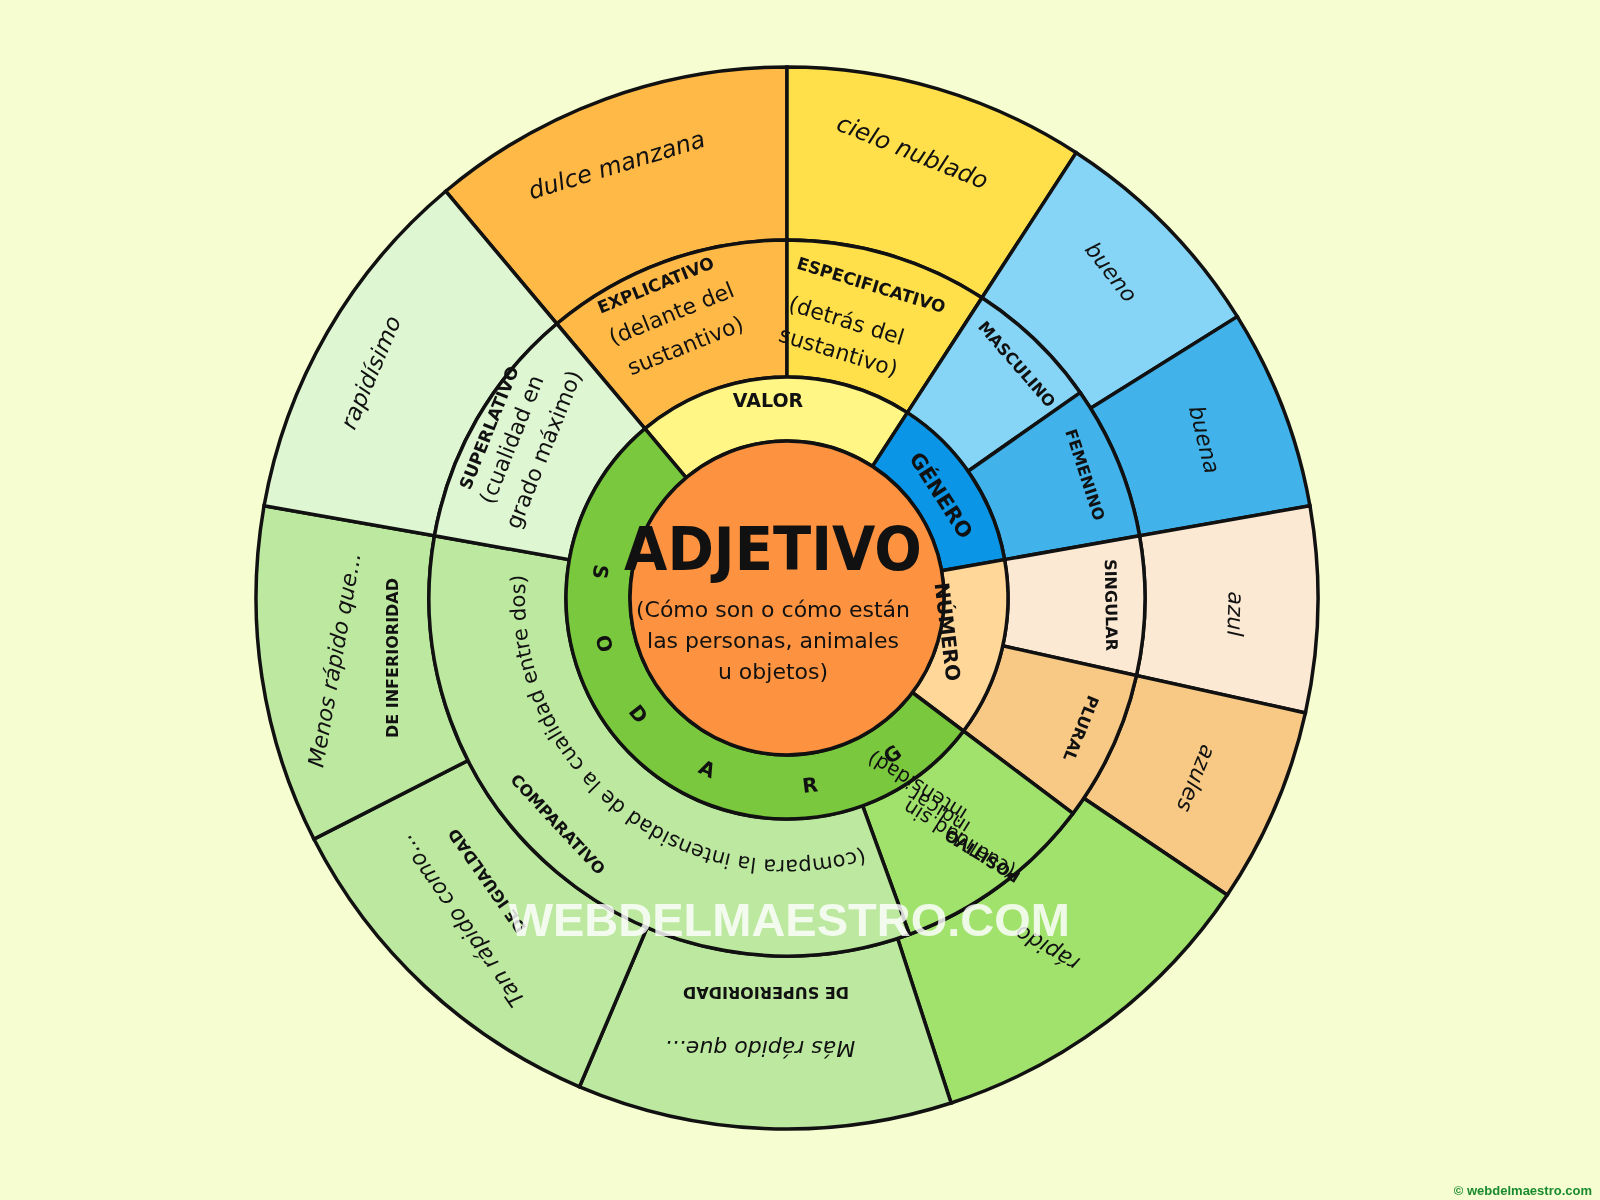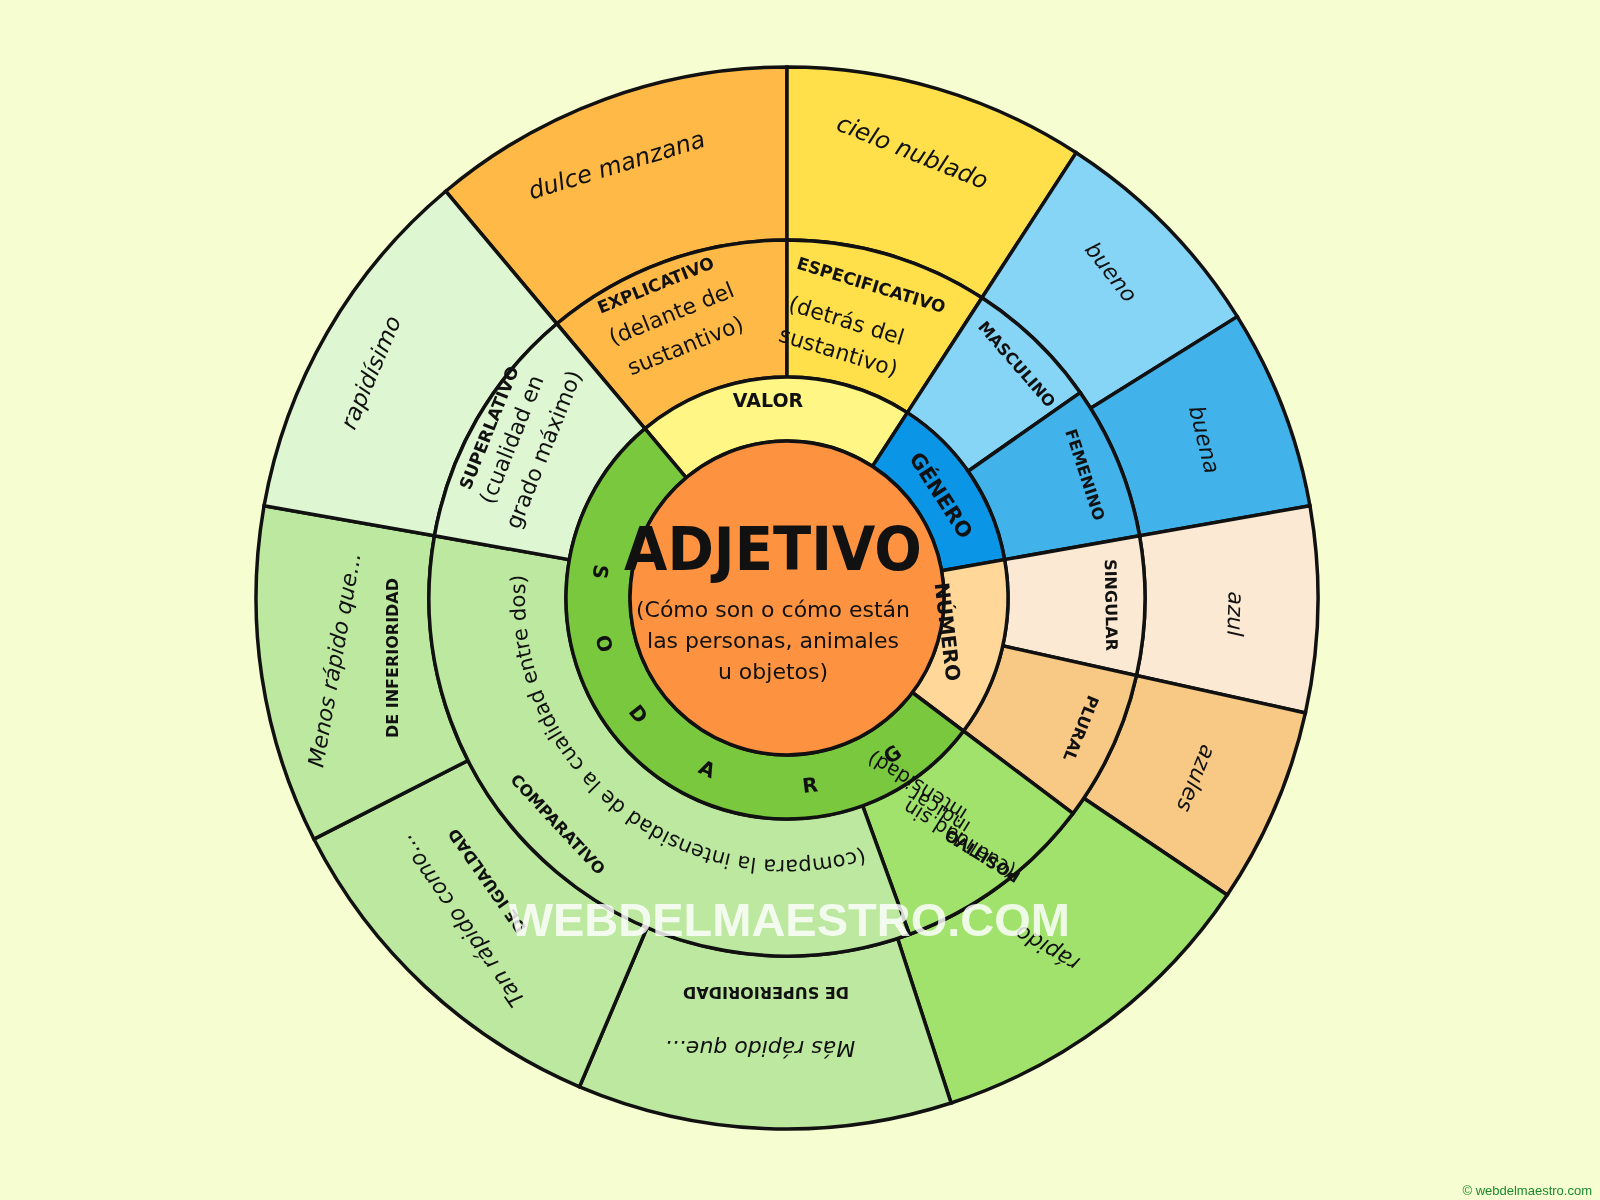--- a/index.html
+++ b/index.html
@@ -2,21 +2,21 @@
 <html><head>
 <meta charset="utf-8">
 <style>
   html, body { margin:0; padding:0; }
   body { width:1600px; height:1200px; background:#f6fdd0; overflow:hidden; position:relative; font-family:"DejaVu Sans", sans-serif; }
   #wheel { position:absolute; left:0; top:0; width:1600px; height:1200px; }
   #wheel path { stroke:#111; stroke-width:3.5; }
   #wheel text { fill:#111; font-family:"DejaVu Sans", sans-serif; }
   .t-bold { font-weight:bold; }
   .t-italic { font-style:italic; }
-  .credit { position:absolute; right:8px; bottom:2px; color:#1a8a2e; font-family:"Liberation Sans", sans-serif; font-weight:normal; font-size:13px; }
+  .credit { position:absolute; right:8px; bottom:2px; color:#1a8a2e; font-family:"Liberation Sans", sans-serif; font-weight:bold; font-size:13px; }
   .watermark { position:absolute; left:500px; top:892px; width:570px; text-align:right; color:rgba(255,255,255,0.82); font-family:"Liberation Sans", sans-serif; font-weight:bold; font-size:47px; letter-spacing:0px; white-space:nowrap; pointer-events:none; }
 </style>
 </head>
 <body>
 
 <svg id="wheel" viewBox="0 0 1600 1200" xmlns="http://www.w3.org/2000/svg">
   <g id="layer-ring4">
       <path d="M445.67977925644766,191.23040070382268 A531,531 0 0 1 787,67 L787,240 A358,358 0 0 0 556.8820357322189,323.75608936340586 Z" fill="#ffb947"></path>
       <path d="M787,67 A531,531 0 0 1 1076.2033275929793,152.6659284209798 L981.9807745353797,297.7559366755382 A358,358 0 0 0 787,240 Z" fill="#ffe04a"></path>
       <path d="M1076.2033275929793,152.6659284209798 A531,531 0 0 1 1237.3135390590621,316.6128706921682 L1090.6012184240005,408.28890340451267 A358,358 0 0 0 981.9807745353797,297.7559366755382 Z" fill="#86d4f6"></path>

